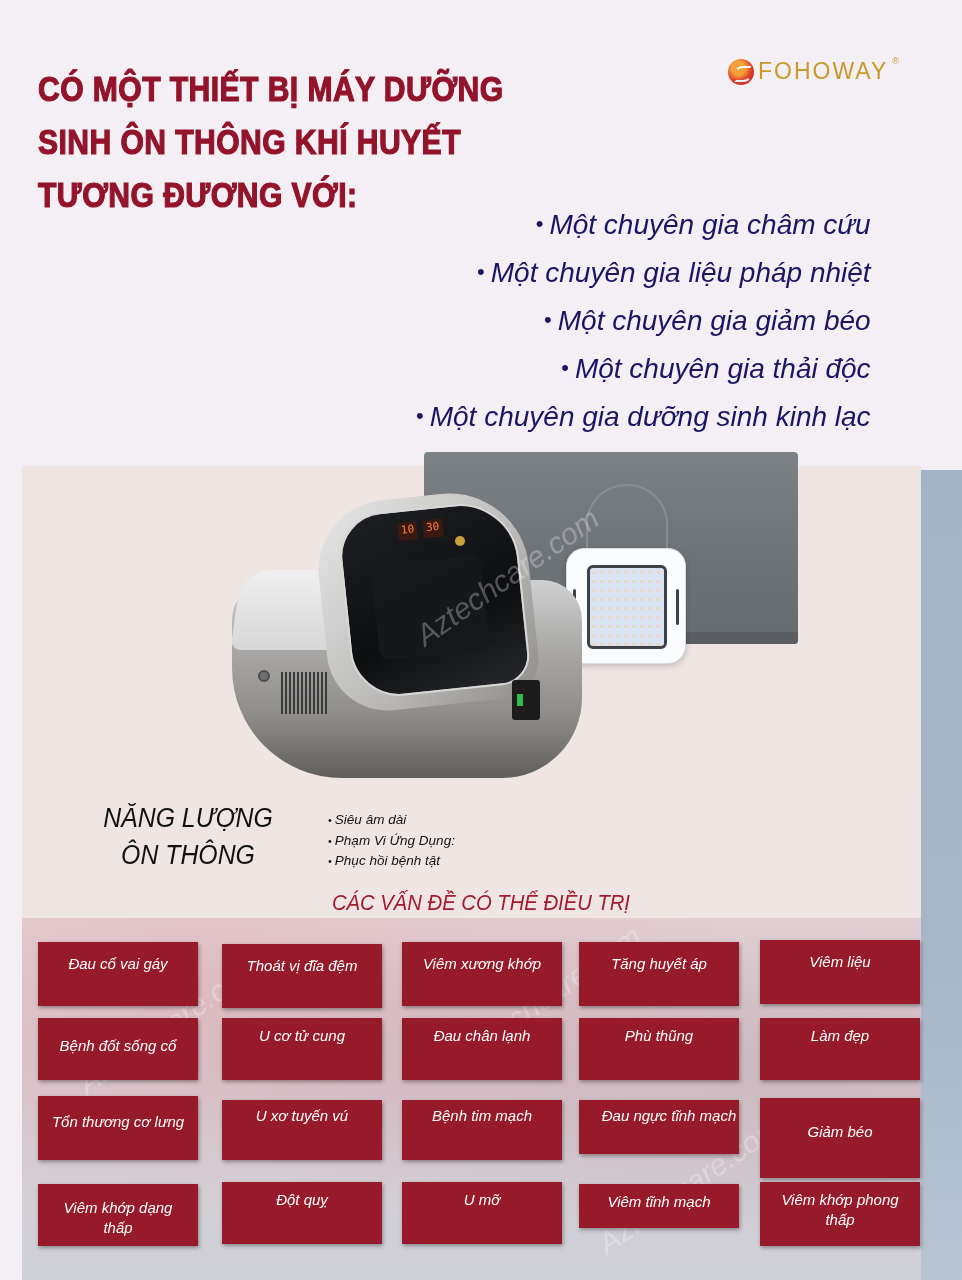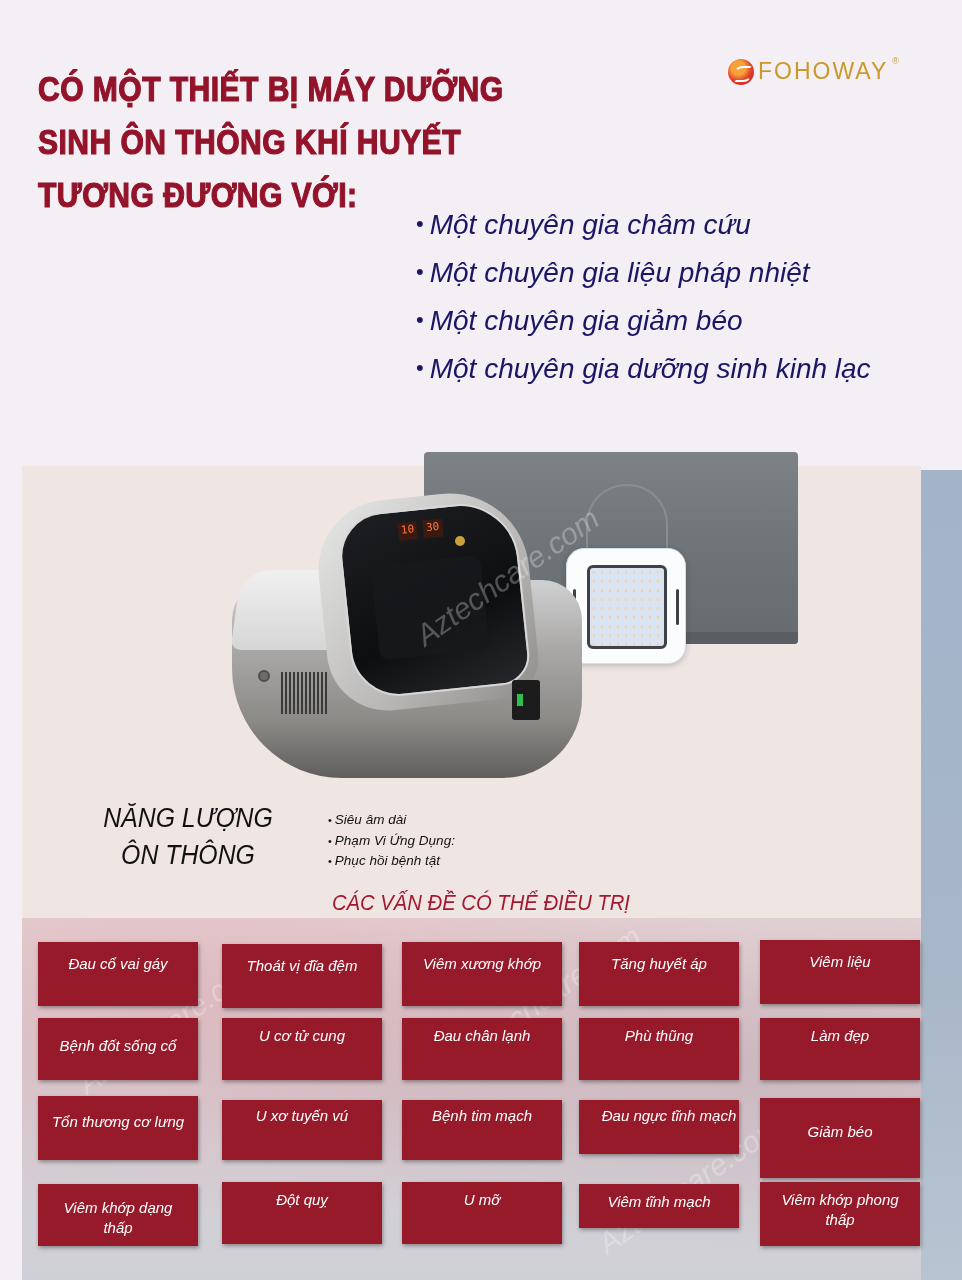--- a/index.html
+++ b/index.html
@@ -24,21 +24,21 @@
   .headline div { white-space: nowrap; }
 
   .logo { position: absolute; left: 728px; top: 58px; display: flex; align-items: center; gap: 4px; }
   .logo-mark { width: 26px; height: 26px; border-radius: 50%;
     background: radial-gradient(circle at 40% 35%, #f5a23a 0 30%, #e0402a 55%, #c4141e 100%); position: relative; }
   .logo-mark::after { content: ""; position: absolute; left: 6px; top: 7px; width: 14px; height: 12px;
     border: 2px solid #fff; border-radius: 50% 10% 50% 10%; border-color: #fff transparent #fff transparent; }
   .logo-text { color: #c99a2a; font-size: 23px; letter-spacing: 2px; font-family: "Liberation Sans", sans-serif; }
   .logo-reg { color: #c99a2a; font-size: 9px; align-self: flex-start; margin-top: -2px; }
 
-  .experts { position: absolute; left: 416px; top: 200px; list-style: none; }
+  .experts { position: absolute; left: 416px; top: 200px; list-style: none; text-align: right; }
   .experts li { color: #1a1664; font-style: italic; font-size: 28px; line-height: 47px; white-space: nowrap; }
   .experts li .dot { font-style: normal; font-size: 22px; margin-right: 6px; vertical-align: 3px; }
 
   .blue-strip { position: absolute; left: 921px; top: 470px; width: 41px; height: 810px;
     background: linear-gradient(180deg, #a3b4c9 0%, #a7b6c8 60%, #b8c4d2 100%); }
 
   .product-panel { position: absolute; left: 22px; top: 466px; width: 899px; height: 452px; background: #efe6e4; }
 
   .pad { position: absolute; left: 424px; top: 452px; width: 374px; height: 192px;
     background: linear-gradient(180deg, #7d8287 0%, #6f7479 50%, #666b70 100%); border-radius: 4px; }
@@ -108,20 +108,21 @@
 <div class="logo">
   <span class="logo-mark"></span>
   <span class="logo-text">FOHOWAY</span>
   <span class="logo-reg">®</span>
 </div>
 
 <ul class="experts">
   <li><span class="dot">•</span><span>Một chuyên gia châm cứu</span></li>
   <li><span class="dot">•</span><span>Một chuyên gia liệu pháp nhiệt</span></li>
   <li><span class="dot">•</span><span>Một chuyên gia giảm béo</span></li>
+  <li><span class="dot">•</span><span>Một chuyên gia thải độc</span></li>
   <li><span class="dot">•</span><span>Một chuyên gia dưỡng sinh kinh lạc</span></li>
 </ul>
 
 <div class="blue-strip"></div>
 <div class="product-panel"></div>
 
 <div class="pad"></div>
 <div class="cable"></div>
 <div class="led-panel">
   <div class="handle" style="left:6px"></div>

